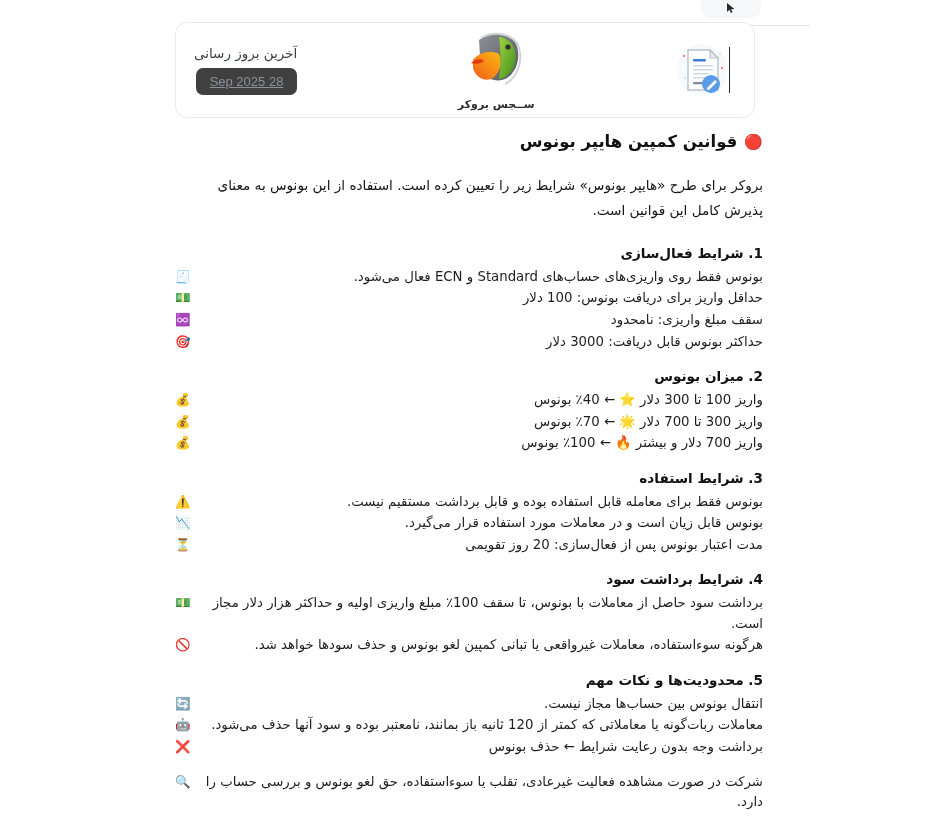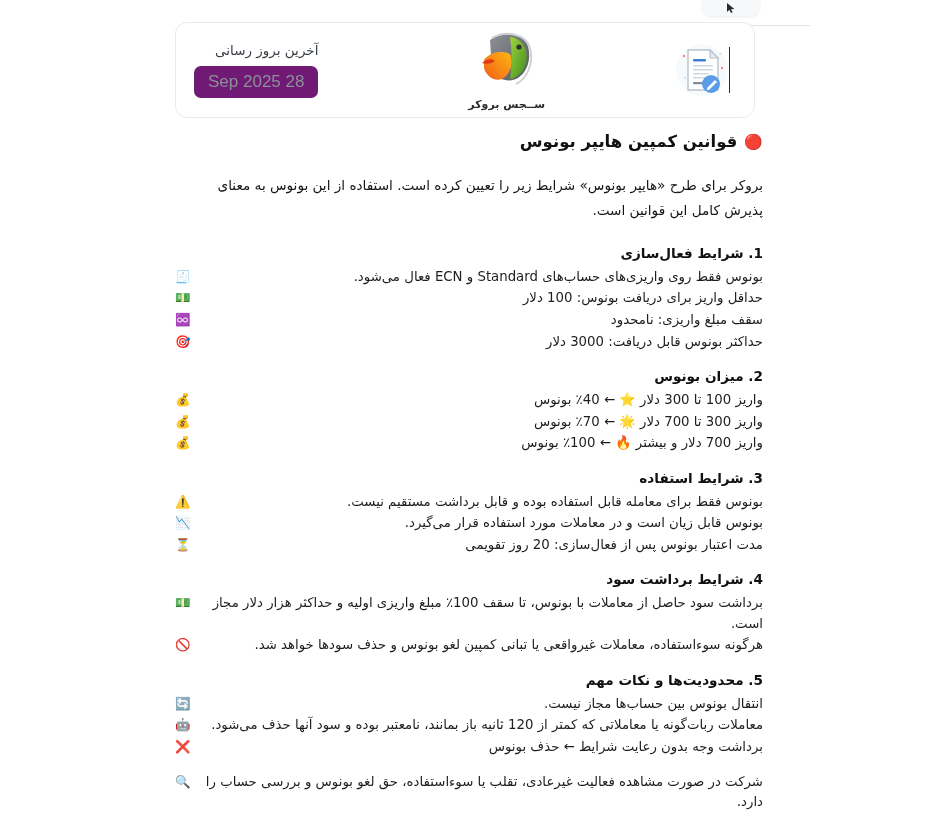--- a/index.html
+++ b/index.html
@@ -76,27 +76,28 @@
     direction: rtl;
   }
   .update-label {
     font-size: 13.5px;
     color: #3c4149;
     font-weight: 500;
     line-height: 1.2;
     white-space: nowrap;
   }
   .update-badge {
-    background: #701a75;
+    background: #404040;
     color: #8b9099;
-    font-size: 17px;
+    font-size: 13px;
     padding: 6px 14px;
     border-radius: 7px;
     white-space: nowrap;
     font-family: "Liberation Sans", sans-serif;
+    text-decoration: underline;
   }
 
   
   .brand {
     display: flex;
     flex-direction: column;
     align-items: center;
     gap: 10px;
     margin-right: -20px;
   }

